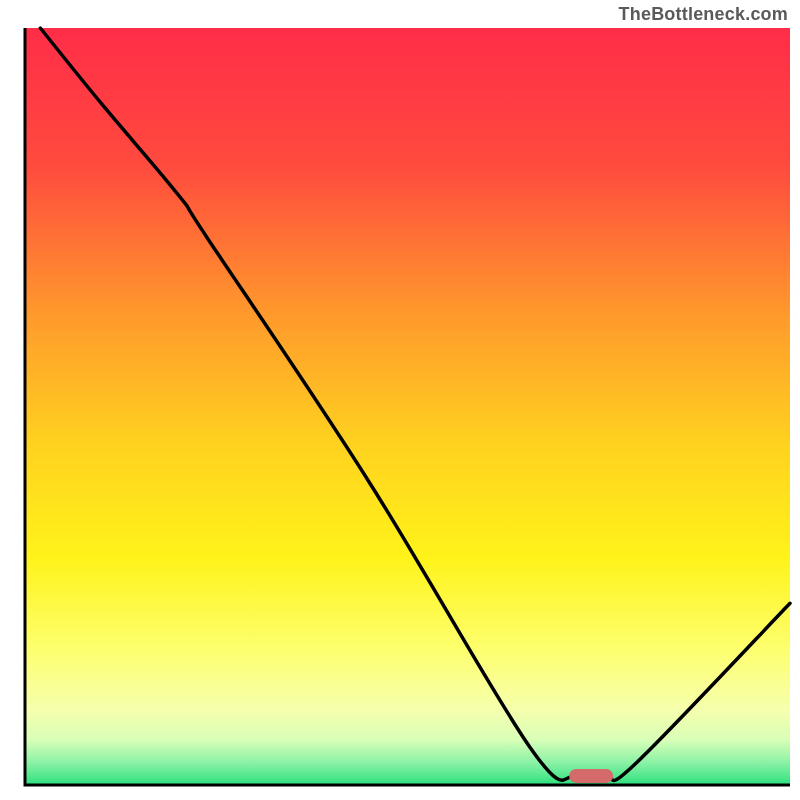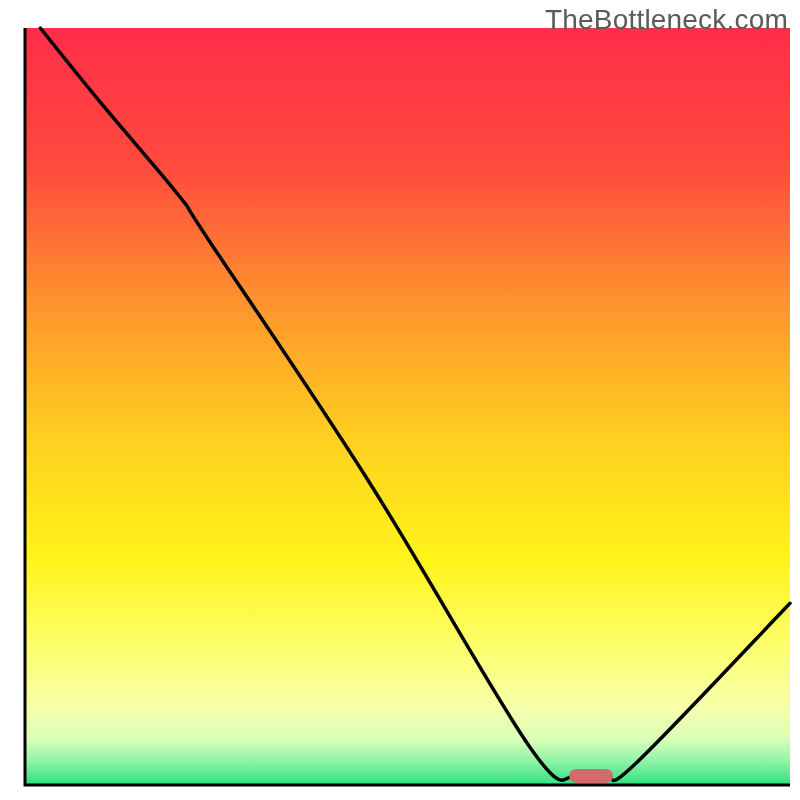--- a/index.html
+++ b/index.html
@@ -13,22 +13,22 @@
   }
   .container {
     position: relative;
     width: 800px;
     height: 800px;
   }
   .watermark {
     position: absolute;
     top: 4px;
     right: 12px;
-    font-size: 28px;
-    font-weight: 400;
+    font-size: 18px;
+    font-weight: 700;
     color: #5a5a5a;
     letter-spacing: 0.2px;
     z-index: 5;
   }
   svg {
     display: block;
   }
 </style>
 </head>
 <body>

